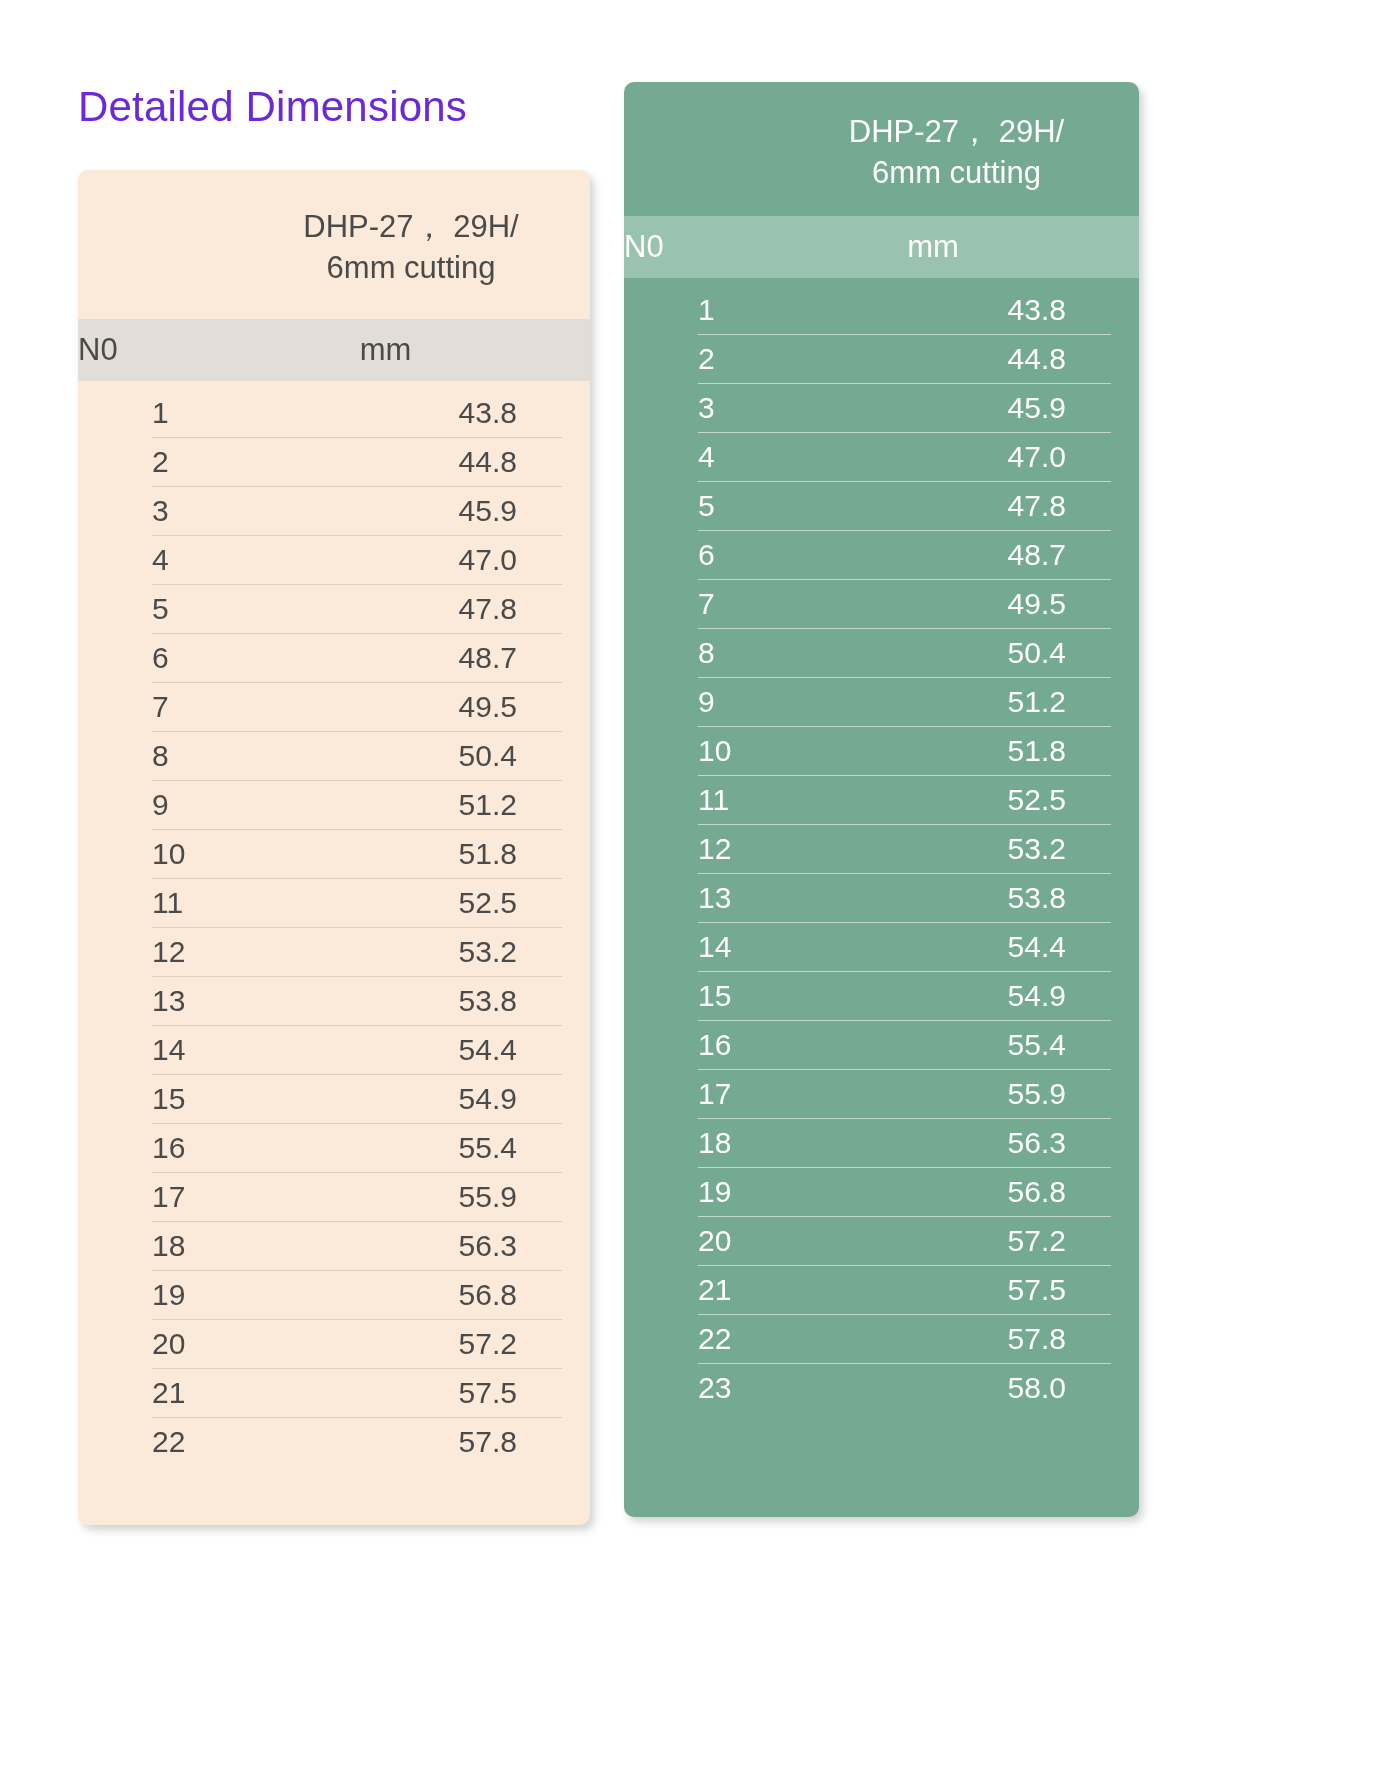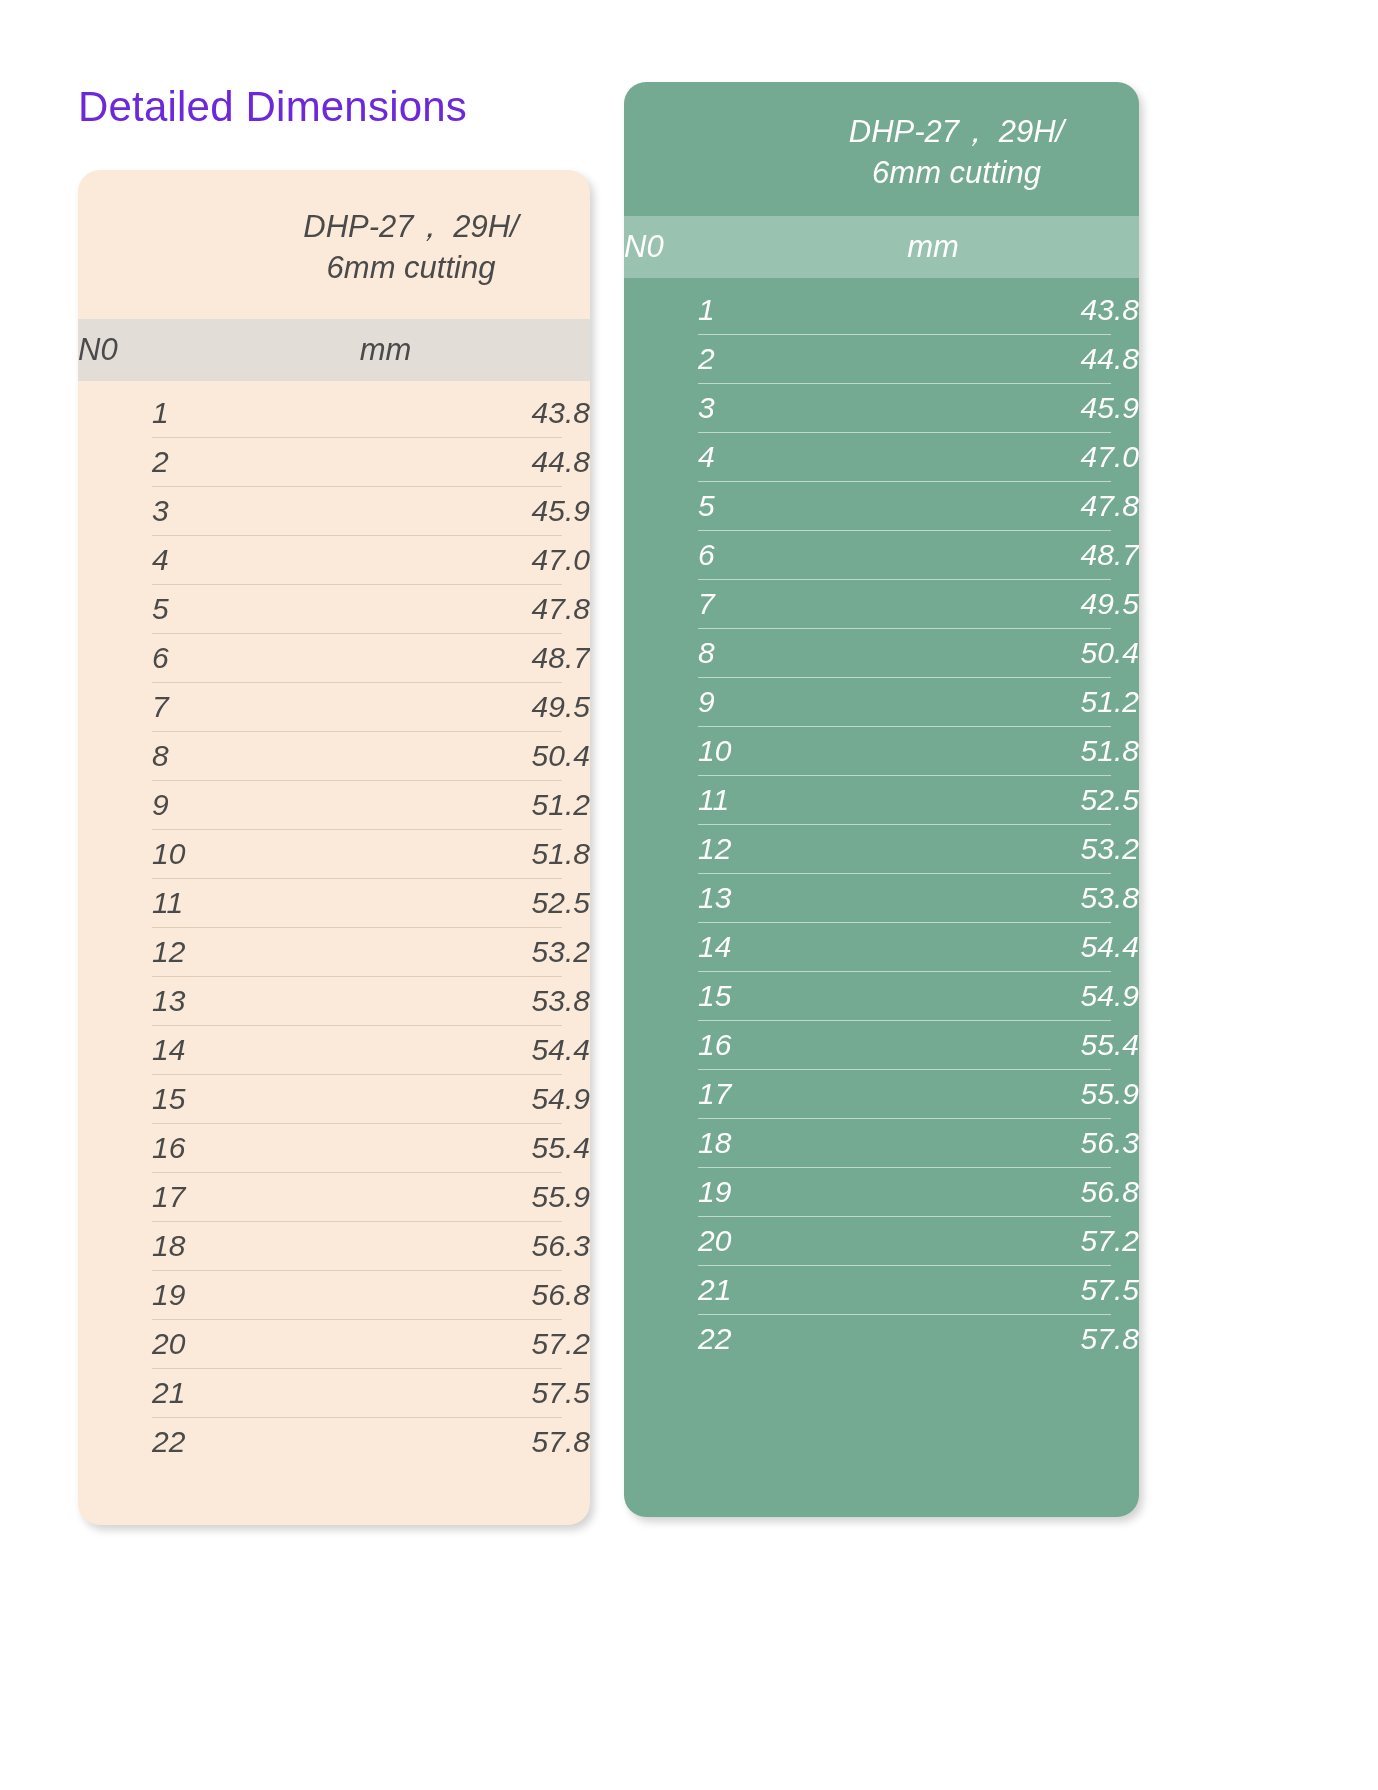--- a/index.html
+++ b/index.html
@@ -22,24 +22,23 @@
     top: 83px;
     font-size: 42px;
     color: #6d28d9;
     letter-spacing: 0.2px;
     white-space: nowrap;
   }
 
   
   .card {
     position: absolute;
-    border-radius: 22px;
+    border-radius: 10px;
     overflow: hidden;
     box-sizing: border-box;
-    font-style: italic;
   }
 
   #card-light {
     left: 78px;
     top: 170px;
     width: 512px;
     height: 1355px;
     background: #fbead9;
     box-shadow: 4px 5px 9px rgba(0,0,0,0.18);
   }
@@ -118,20 +117,21 @@
     color: #ffffff;
   }
   .row .r-no {
     width: 175px;
     padding-left: 74px;
     box-sizing: border-box;
   }
   .row .r-mm {
     flex: 1;
     text-align: right;
+    padding-right: 73px;
   }
   
   .row::after {
     content: "";
     position: absolute;
     left: 74px;
     right: 28px;
     bottom: 0;
     height: 1px;
   }
@@ -342,14 +342,18 @@
         <div class="r-mm">57.2</div>
       </div>
       <div class="row">
         <div class="r-no">21</div>
         <div class="r-mm">57.5</div>
       </div>
       <div class="row">
         <div class="r-no">22</div>
         <div class="r-mm">57.8</div>
       </div>
+      <div class="row">
+        <div class="r-no">23</div>
+        <div class="r-mm">58.0</div>
+      </div>
     </div>
 </div>
 
 </body></html>

